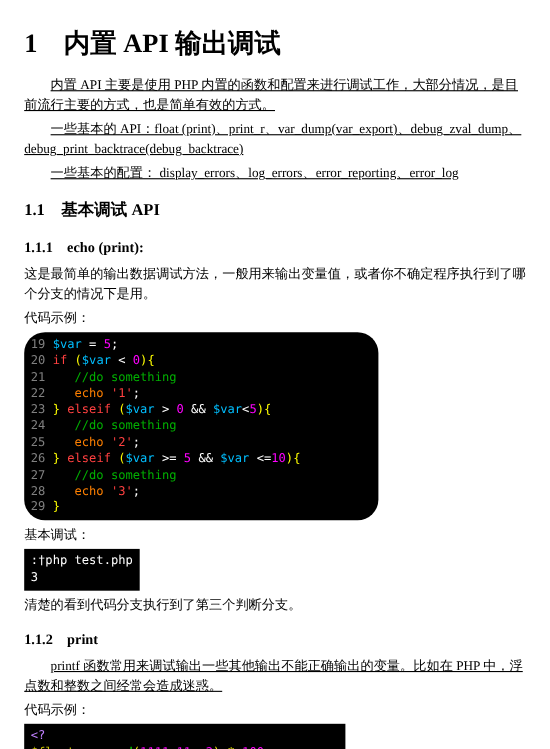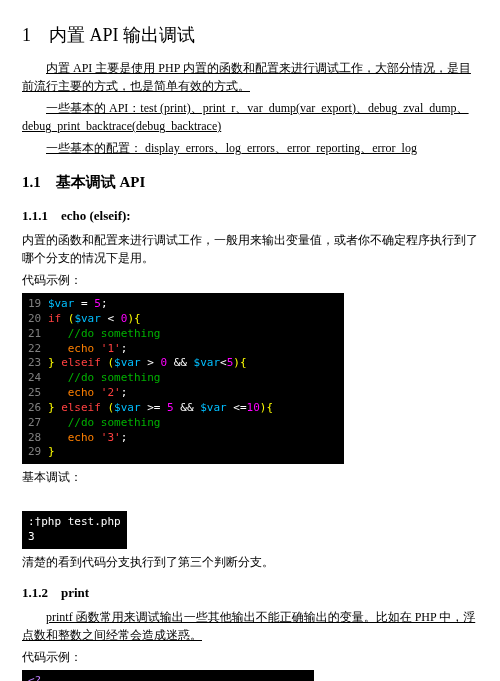--- a/index.html
+++ b/index.html
@@ -7,22 +7,22 @@
     padding: 18px 22px;
     font-family: "SimSun", "Microsoft YaHei", serif;
     font-size: 12px;
     color: #000;
     width: 500px;
     box-sizing: border-box;
     background: #fff;
     line-height: 1.5;
   }
   h1.section {
-    font-size: 18px;
-    font-weight: normal;
+    font-size: 24px;
+    font-weight: bold;
     margin: 4px 0 10px 0;
   }
   h2.section {
     font-size: 15px;
     font-weight: bold;
     margin: 14px 0 8px 0;
   }
   h3.section {
     font-size: 13px;
     font-weight: bold;
@@ -35,23 +35,23 @@
   .code-block {
     background: #000;
     color: #fff;
     font-family: Consolas, monospace;
     font-size: 11px;
     padding: 4px 6px;
     white-space: pre;
     line-height: 1.35;
     display: inline-block;
   }
-  .wide { display: block; width: 310px; }
+  .wide { display: block; width: 310px; border-radius: 19px; }
   .midw { display: block; width: 280px; }
-  .fit  { display: inline-block; margin-top: 21px; }
+  .fit  { display: inline-block; }
   .ln   { color: #808080; }
   .var  { color: #00bfff; }  
   .vyel { color: #c8c000; }  
   .kw   { color: #ff4040; }  
   .op   { color: #ffffff; }
   .num  { color: #ff00ff; }
   .cm   { color: #00b000; }
   .ec   { color: #ff8000; }
   .str  { color: #ff4040; }
   .fn   { color: #00ff00; }
@@ -59,28 +59,28 @@
   .php  { color: #c080ff; }
 </style>
 </head>
 <body>
 
 
 
 <h1 class="section">1 内置 API 输出调试</h1>
 
 <p class="body indent">内置 API 主要是使用 PHP 内置的函数和配置来进行调试工作，大部分情况，是目前流行主要的方式，也是简单有效的方式。</p>
-<p class="body indent">一些基本的 API：test (print)、print_r、var_dump(var_export)、debug_zval_dump、debug_print_backtrace(debug_backtrace)</p>
+<p class="body indent">一些基本的 API：float (print)、print_r、var_dump(var_export)、debug_zval_dump、debug_print_backtrace(debug_backtrace)</p>
 <p class="body indent">一些基本的配置： display_errors、log_errors、error_reporting、error_log</p>
 
 <h2 class="section">1.1 基本调试 API</h2>
 
-<h3 class="section">1.1.1 echo (elseif):</h3>
+<h3 class="section">1.1.1 echo (print):</h3>
 
-<p class="body">内置的函数和配置来进行调试工作，一般用来输出变量值，或者你不确定程序执行到了哪个分支的情况下是用。</p>
+<p class="body">这是最简单的输出数据调试方法，一般用来输出变量值，或者你不确定程序执行到了哪个分支的情况下是用。</p>
 <p class="body">代码示例：</p>
 
 <div class="code-block wide"><span class="ln">19</span> <span class="var">$var</span><span class="op"> = </span><span class="num">5</span><span class="op">;</span>
 <span class="ln">20</span> <span class="kw">if </span><span class="br">(</span><span class="var">$var</span><span class="op"> &lt; </span><span class="num">0</span><span class="br">){</span>
 <span class="ln">21</span><span class="cm">    //do something</span>
 <span class="ln">22</span><span class="ec">    echo </span><span class="str">'1'</span><span class="op">;</span>
 <span class="ln">23</span> <span class="br">} </span><span class="kw">elseif </span><span class="br">(</span><span class="var">$var</span><span class="op"> &gt; </span><span class="num">0</span><span class="op"> &amp;&amp; </span><span class="var">$var</span><span class="op">&lt;</span><span class="num">5</span><span class="br">){</span>
 <span class="ln">24</span><span class="cm">    //do something</span>
 <span class="ln">25</span><span class="ec">    echo </span><span class="str">'2'</span><span class="op">;</span>
 <span class="ln">26</span> <span class="br">} </span><span class="kw">elseif </span><span class="br">(</span><span class="var">$var</span><span class="op"> &gt;= </span><span class="num">5</span><span class="op"> &amp;&amp; </span><span class="var">$var</span><span class="op"> &lt;=</span><span class="num">10</span><span class="br">){</span>

